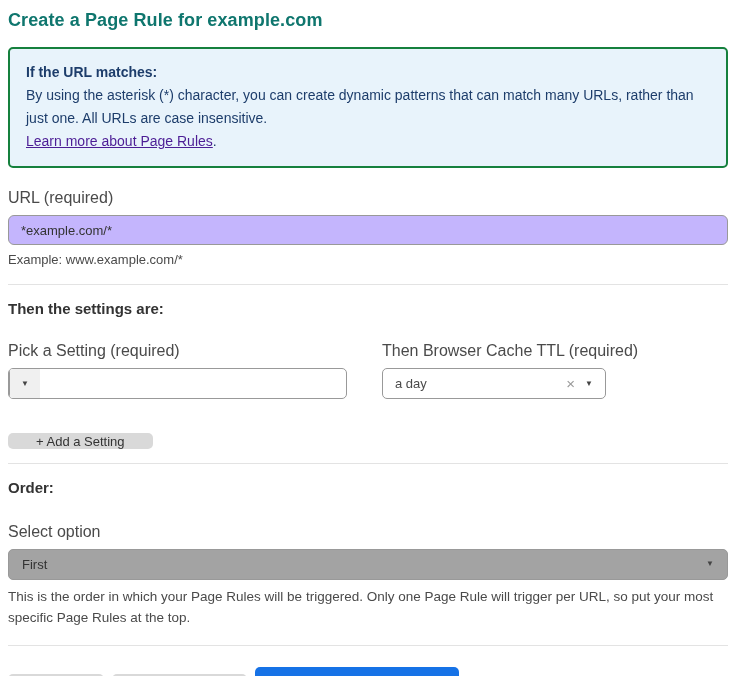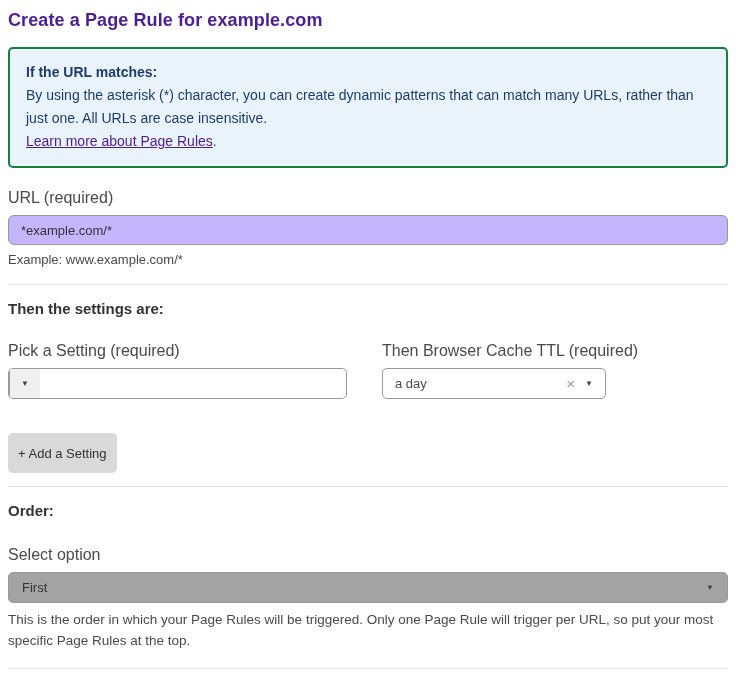--- a/index.html
+++ b/index.html
@@ -10,21 +10,21 @@
     background: #ffffff;
     font-family: "Liberation Sans", sans-serif;
     color: #333;
     overflow: hidden;
   }
   .container { padding: 6px 8px 0 8px; }
 
   .page-title {
     font-size: 18px;
     font-weight: bold;
-    color: #4c1d95;
+    color: #0f766e;
     margin: 4px 0 16px 0;
     letter-spacing: 0.1px;
   }
 
   .info-box {
     background: #e8f3fb;
     border: 2px solid #15803d;
     border-radius: 5px;
     padding: 12px 16px 13px 16px;
     font-size: 14px;
@@ -110,28 +110,28 @@
   .clear-glyph {
     font-size: 15px;
     color: #9a9a9a;
     padding: 0 10px 0 0;
     line-height: 1;
     cursor: pointer;
   }
   .ttl-arrow { padding-right: 12px; }
 
   .gray-button {
-    height: 40px;
+    height: 16px;
     background: #d9d9d9;
     border: none;
     border-radius: 5px;
     font-size: 13px;
     color: #333;
     font-family: "Liberation Sans", sans-serif;
-    padding: 0 10px;
+    padding: 0 28px;
     cursor: pointer;
   }
   .add-setting-btn { margin-top: 34px; align-self: flex-start; }
 
   .order-label { margin-top: 27px; }
   .wide-select {
     width: 100%;
     height: 31px;
     border: 1px solid #999;
     border-radius: 5px;

